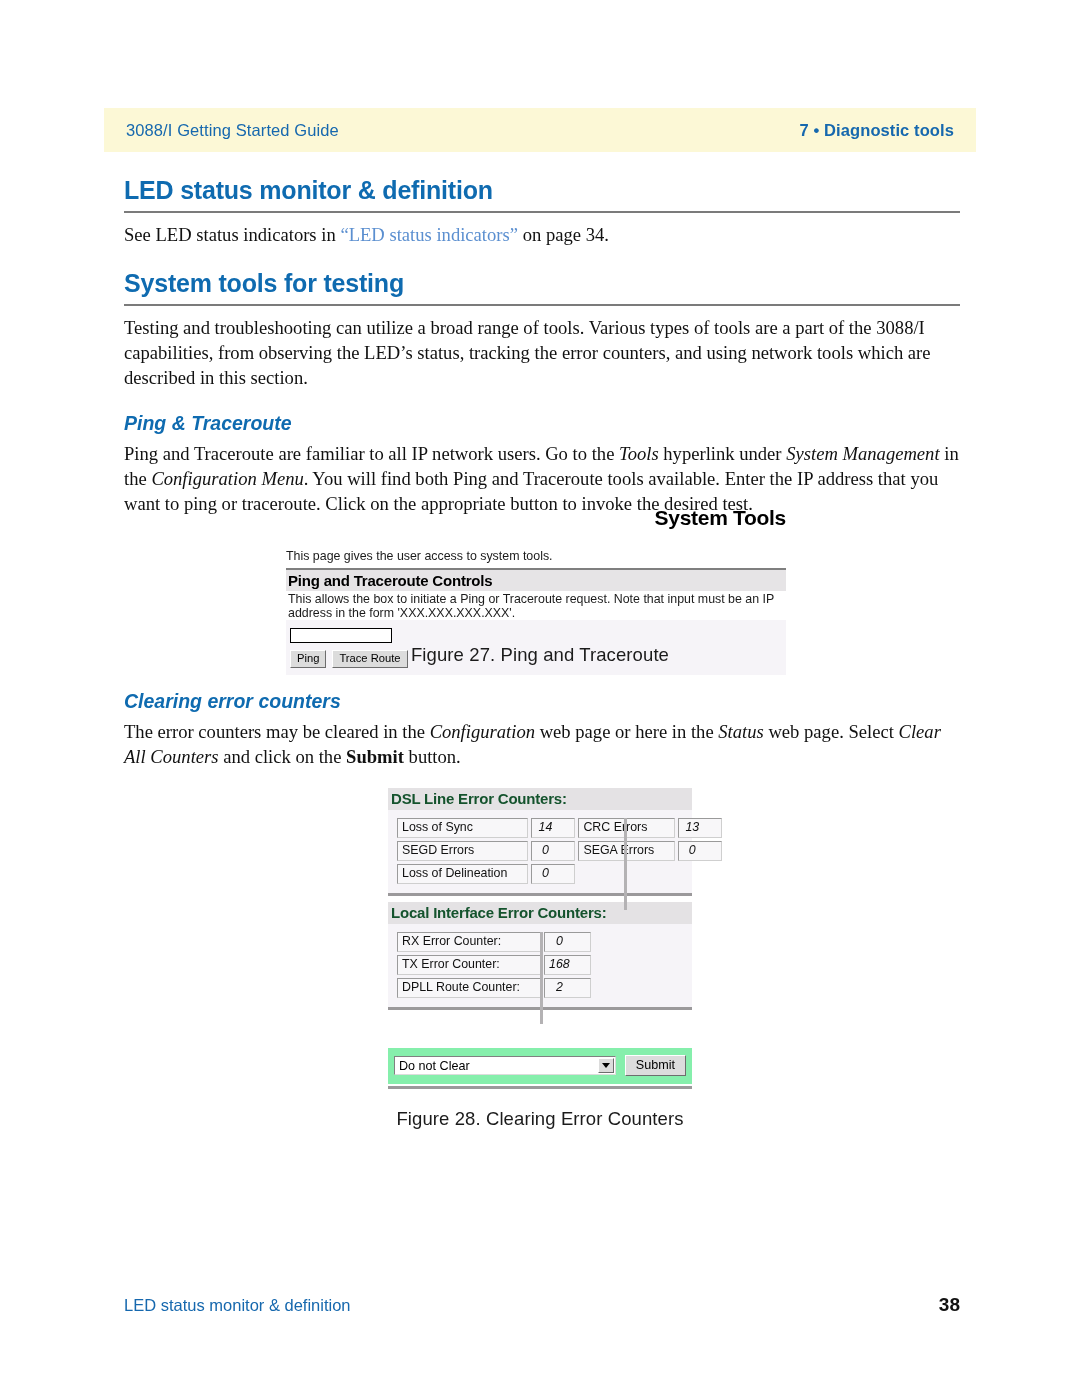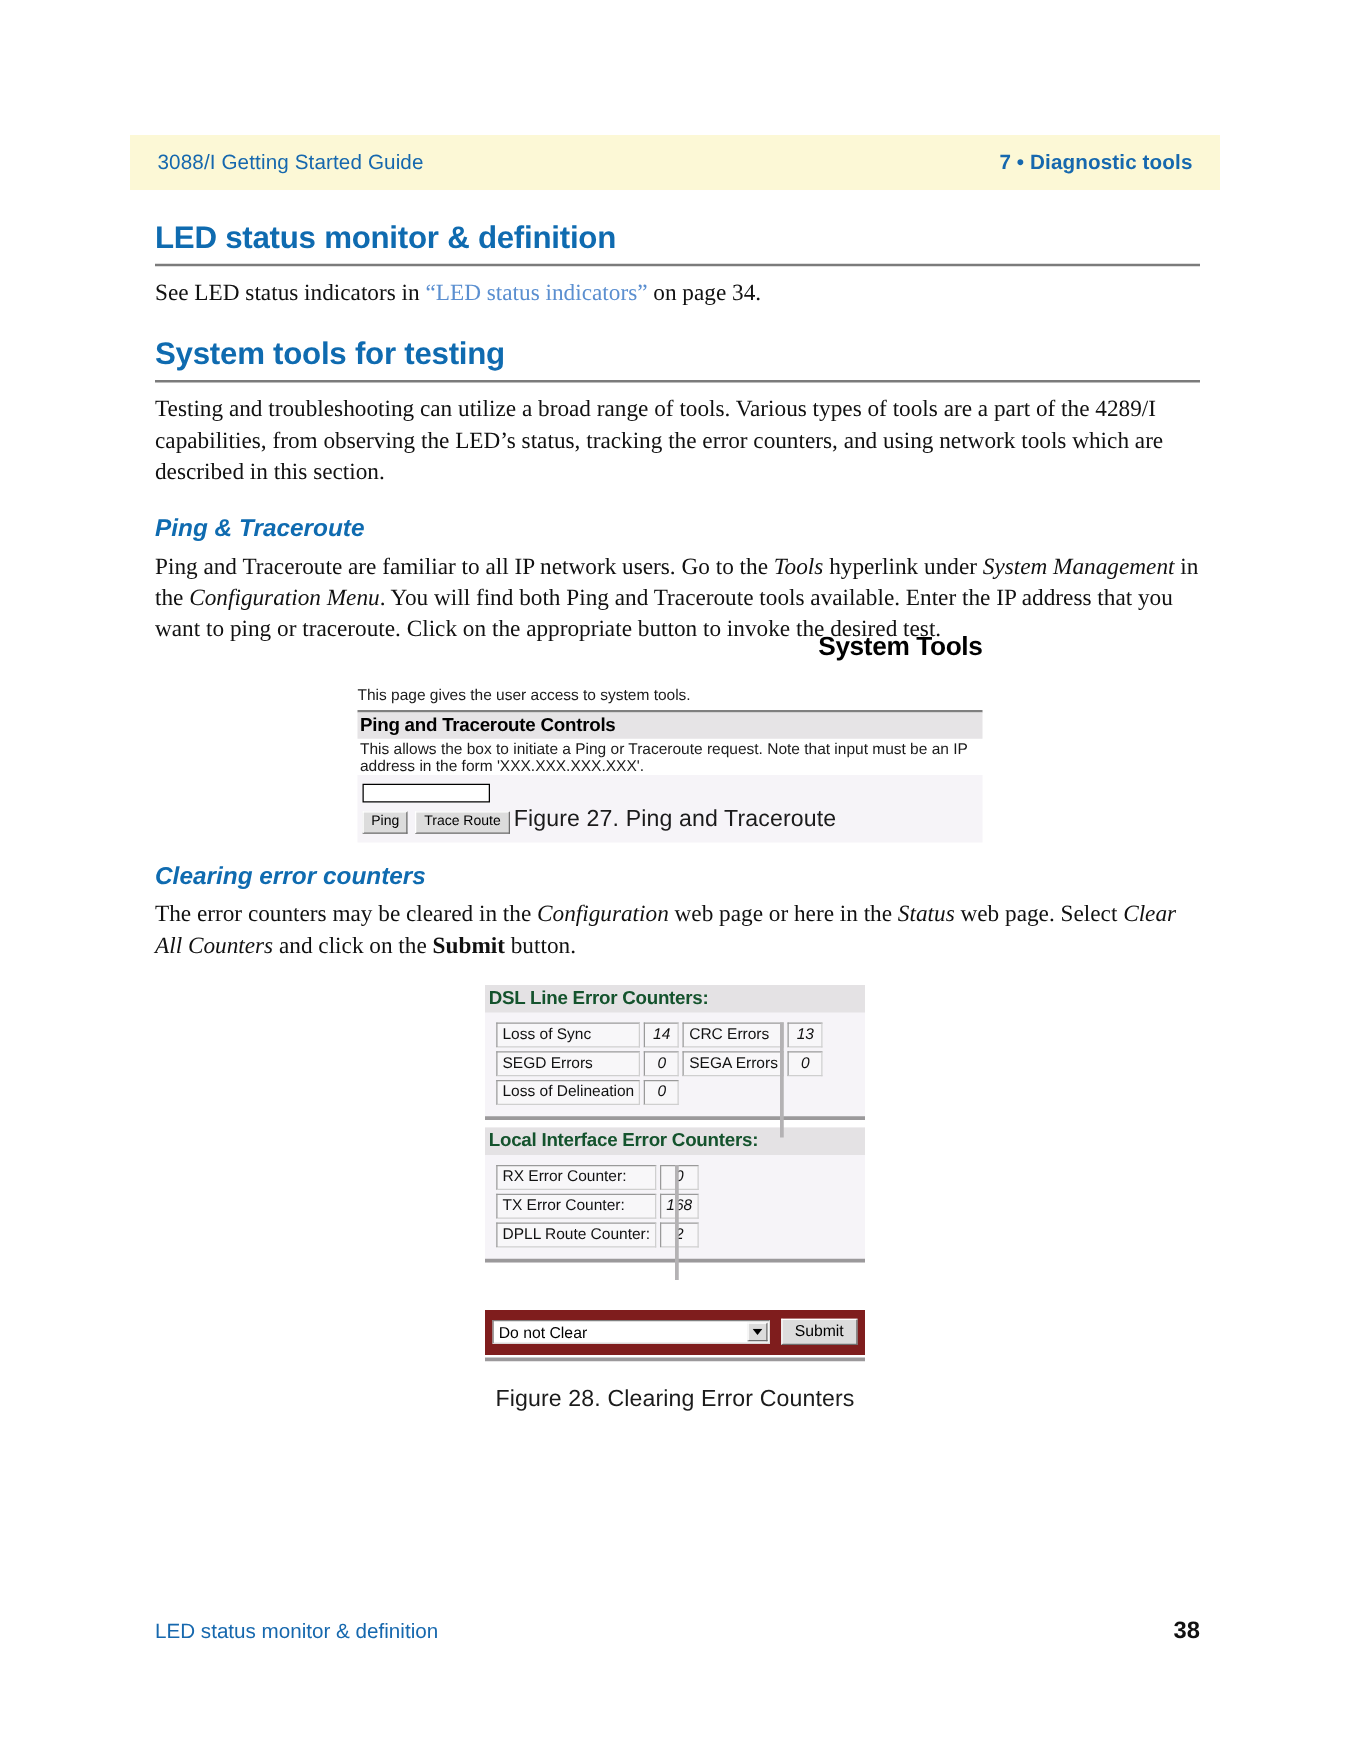--- a/index.html
+++ b/index.html
@@ -203,21 +203,21 @@
     border-spacing: 3px 3px;
   }
   .cellbox {
     border-top: 1px solid #9a9a9a;
     border-left: 1px solid #9a9a9a;
     border-right: 1px solid #cfcfcf;
     border-bottom: 1px solid #cfcfcf;
     background: #f8f7f9;
     font-size: 12.4px;
     color: #111;
-    padding: 1px 4px 2px 4px;
+    padding: 1px 20px 2px 4px;
     line-height: 15px;
     white-space: nowrap;
   }
   .cellval {
     font-style: italic;
     text-align: center;
     min-width: 18px;
   }
   .shadow-r {
     position: absolute;
@@ -228,21 +228,21 @@
     background: #9b999b;
   }
   .ec-spacer { height: 6px; background: #ffffff; }
 
   
   .submit-row {
     position: absolute;
     left: 388px;
     top: 1048px;
     width: 304px;
-    background: #7f1d1d;
+    background: #86efac;
     padding: 7px 6px 8px 6px;
     box-sizing: border-box;
     display: flex;
     align-items: center;
     gap: 9px;
     font-family: "Liberation Sans", sans-serif;
   }
   .select-box {
     width: 222px;
     height: 19px;
@@ -326,21 +326,21 @@
 <div class="content">
 
   <h1 class="sec-title">LED status monitor &amp; definition</h1>
   <div class="rule"></div>
   <p class="body"><span>See LED status indicators in </span><span class="xref">“LED status indicators”</span><span> on page 34.</span></p>
 
   <div class="gap-a"></div>
 
   <h1 class="sec-title">System tools for testing</h1>
   <div class="rule"></div>
-  <p class="body">Testing and troubleshooting can utilize a broad range of tools. Various types of tools are a part of the 4289/I capabilities, from observing the LED’s status, tracking the error counters, and using network tools which are described in this section.</p>
+  <p class="body">Testing and troubleshooting can utilize a broad range of tools. Various types of tools are a part of the 3088/I capabilities, from observing the LED’s status, tracking the error counters, and using network tools which are described in this section.</p>
 
   <div class="gap-a"></div>
 
   <h2 class="sub-title">Ping &amp; Traceroute</h2>
   <div class="gap-c"></div>
   <p class="body"><span>Ping and Traceroute are familiar to all IP network users. Go to the </span><span class="ital">Tools</span><span> hyperlink under </span><span class="ital">System Management</span><span> in the </span><span class="ital">Configuration Menu</span><span>. You will find both Ping and Traceroute tools available. Enter the IP address that you want to ping or traceroute. Click on the appropriate button to invoke the desired test.</span></p>
 
 </div>
 
 <div class="fig-systools">

